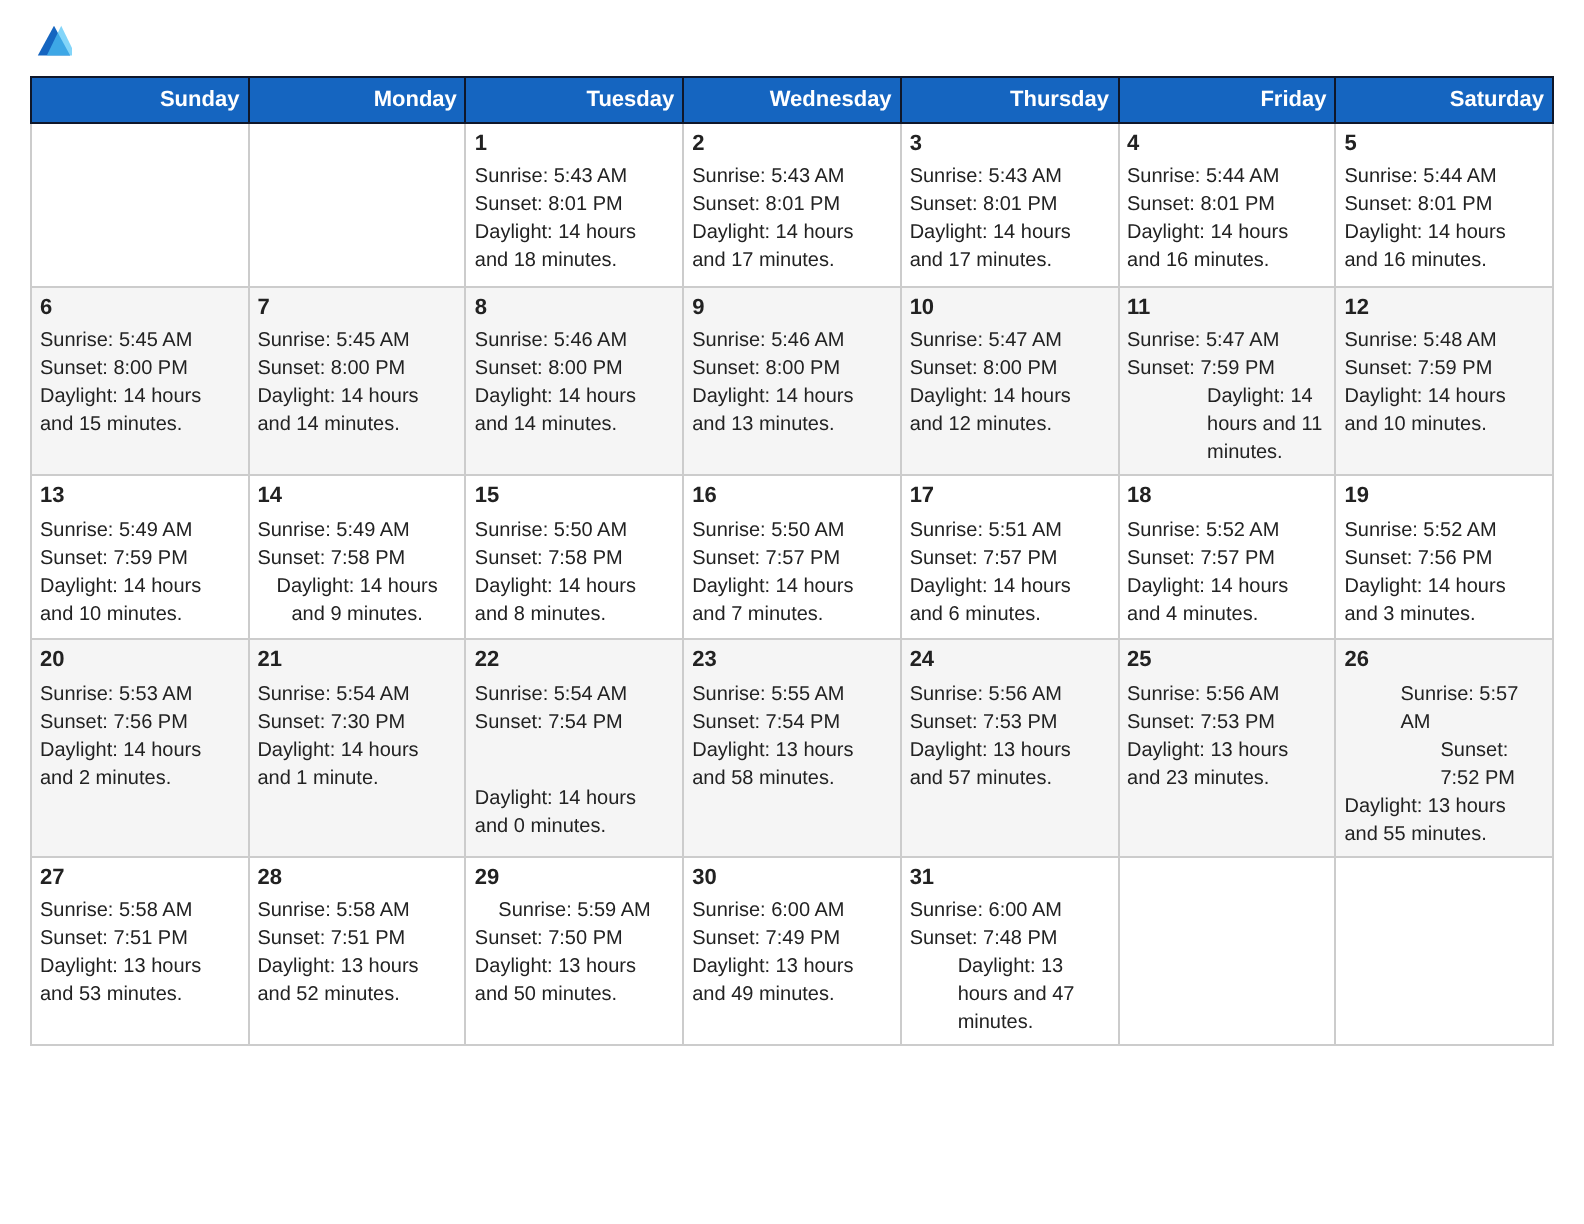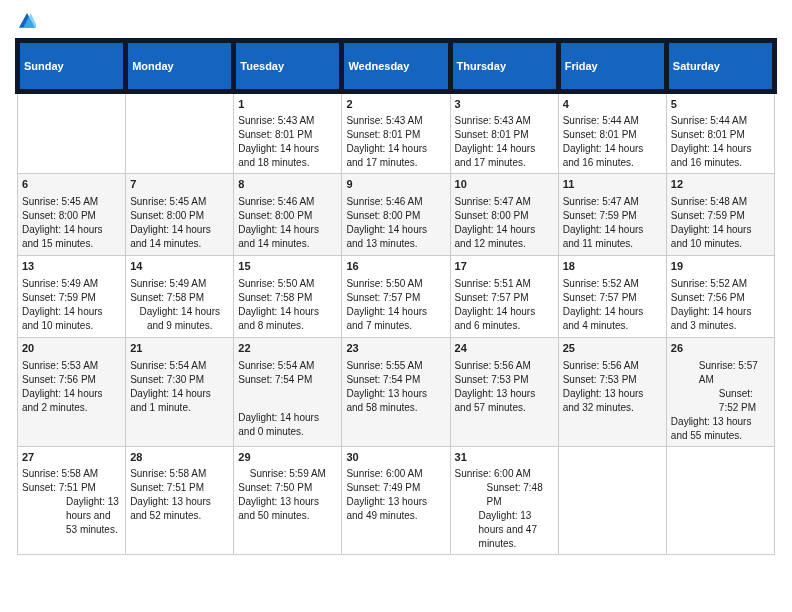--- a/index.html
+++ b/index.html
@@ -53,25 +53,25 @@
       color: #333;
     }
     table {
       width: 100%;
       border-collapse: collapse;
       font-size: 10px;
     }
     thead tr th {
       background-color: #1565c0;
       color: #fff;
-      padding: 17px 4px;
-      text-align: left;
+      padding: 5px 4px;
+      text-align: right;
       font-size: 11px;
       font-weight: bold;
-      border: 5px solid #0f172a;
+      border: 1px solid #0f172a;
     }
     tbody tr td {
       border: 1px solid #ccc;
       vertical-align: top;
       padding: 3px 4px;
       height: 82px;
       width: 105px;
       color: #222;
       font-size: 10px;
       line-height: 1.4;
@@ -186,21 +186,21 @@
           <td>
             <span class="day-num">10</span>
             <span style="display: block;">Sunrise: 5:47 AM</span>
             <span style="display: block;">Sunset: 8:00 PM</span>
             <span style="display: block;">Daylight: 14 hours and 12 minutes.</span>
           </td>
           <td>
             <span class="day-num">11</span>
             <span style="display: block;">Sunrise: 5:47 AM</span>
             <span style="display: block;">Sunset: 7:59 PM</span>
-            <span style="display: block;">Daylight: 14 hours and 11 minutes.</span>
+            <span style="display: block; margin-left: 40px;">Daylight: 14 hours and 11 minutes.</span>
           </td>
           <td>
             <span class="day-num">12</span>
             <span style="display: block;">Sunrise: 5:48 AM</span>
             <span style="display: block;">Sunset: 7:59 PM</span>
             <span style="display: block;">Daylight: 14 hours and 10 minutes.</span>
           </td>
         </tr>
         <tr>
           <td>
@@ -274,35 +274,35 @@
           <td>
             <span class="day-num">24</span>
             <span style="display: block;">Sunrise: 5:56 AM</span>
             <span style="display: block;">Sunset: 7:53 PM</span>
             <span style="display: block;">Daylight: 13 hours and 57 minutes.</span>
           </td>
           <td>
             <span class="day-num">25</span>
             <span style="display: block;">Sunrise: 5:56 AM</span>
             <span style="display: block;">Sunset: 7:53 PM</span>
-            <span style="display: block;">Daylight: 13 hours and 32 minutes.</span>
+            <span style="display: block;">Daylight: 13 hours and 23 minutes.</span>
           </td>
           <td>
             <span class="day-num">26</span>
             <span style="display: block; margin-left: 28px;">Sunrise: 5:57 AM</span>
             <span style="display: block; margin-left: 48px;">Sunset: 7:52 PM</span>
             <span style="display: block;">Daylight: 13 hours and 55 minutes.</span>
           </td>
         </tr>
         <tr>
           <td>
             <span class="day-num">27</span>
             <span style="display: block;">Sunrise: 5:58 AM</span>
             <span style="display: block;">Sunset: 7:51 PM</span>
-            <span style="display: block; margin-left: 44px;">Daylight: 13 hours and 53 minutes.</span>
+            <span style="display: block;">Daylight: 13 hours and 53 minutes.</span>
           </td>
           <td>
             <span class="day-num">28</span>
             <span style="display: block;">Sunrise: 5:58 AM</span>
             <span style="display: block;">Sunset: 7:51 PM</span>
             <span style="display: block;">Daylight: 13 hours and 52 minutes.</span>
           </td>
           <td>
             <span class="day-num">29</span>
             <span style="display: block; text-align: center;">Sunrise: 5:59 AM</span>
@@ -311,21 +311,21 @@
           </td>
           <td>
             <span class="day-num">30</span>
             <span style="display: block;">Sunrise: 6:00 AM</span>
             <span style="display: block;">Sunset: 7:49 PM</span>
             <span style="display: block;">Daylight: 13 hours and 49 minutes.</span>
           </td>
           <td>
             <span class="day-num">31</span>
             <span style="display: block;">Sunrise: 6:00 AM</span>
-            <span style="display: block; margin-left: 32px;">Sunset: 7:48 PM</span>
+            <span style="display: block;">Sunset: 7:48 PM</span>
             <span style="display: block; margin-left: 24px;">Daylight: 13 hours and 47 minutes.</span>
           </td>
           <td class="empty"></td>
           <td class="empty"></td>
         </tr>
       </tbody>
   </table>
 </div>
 
 </body></html>

